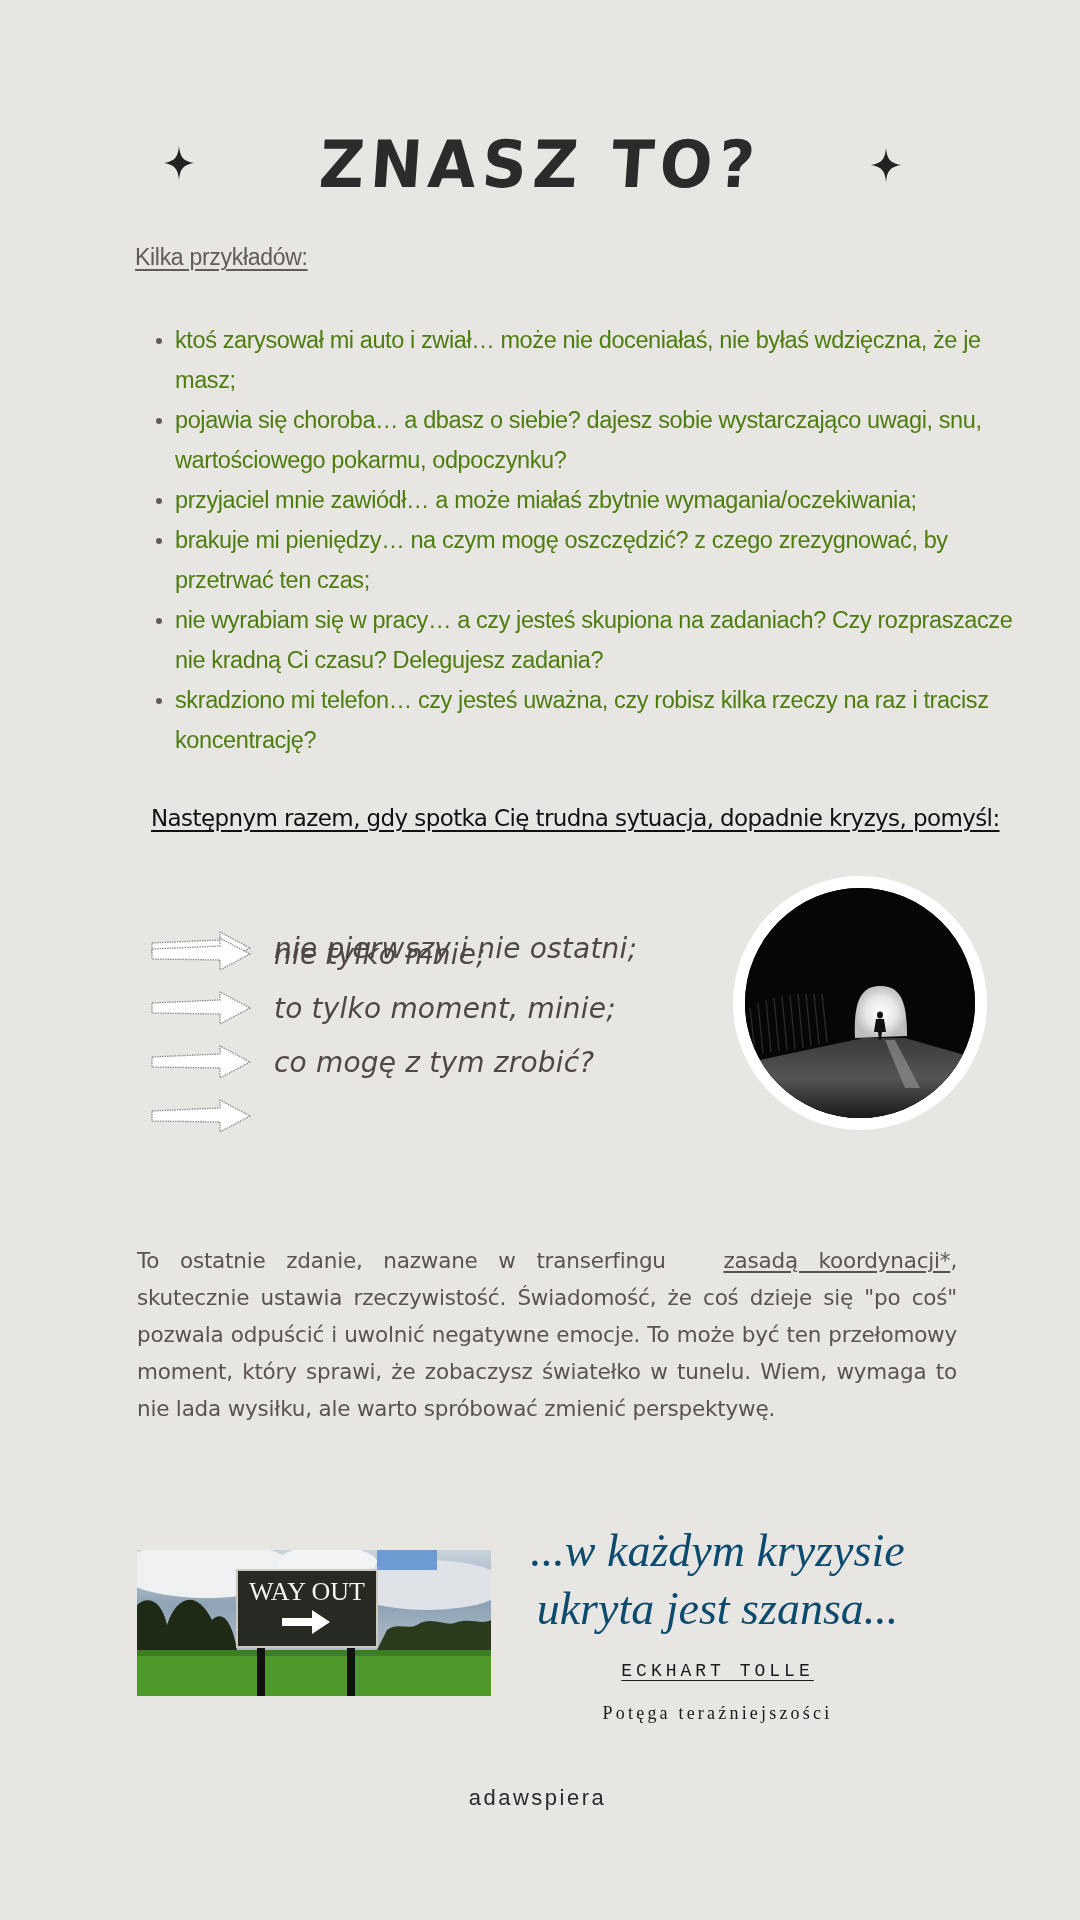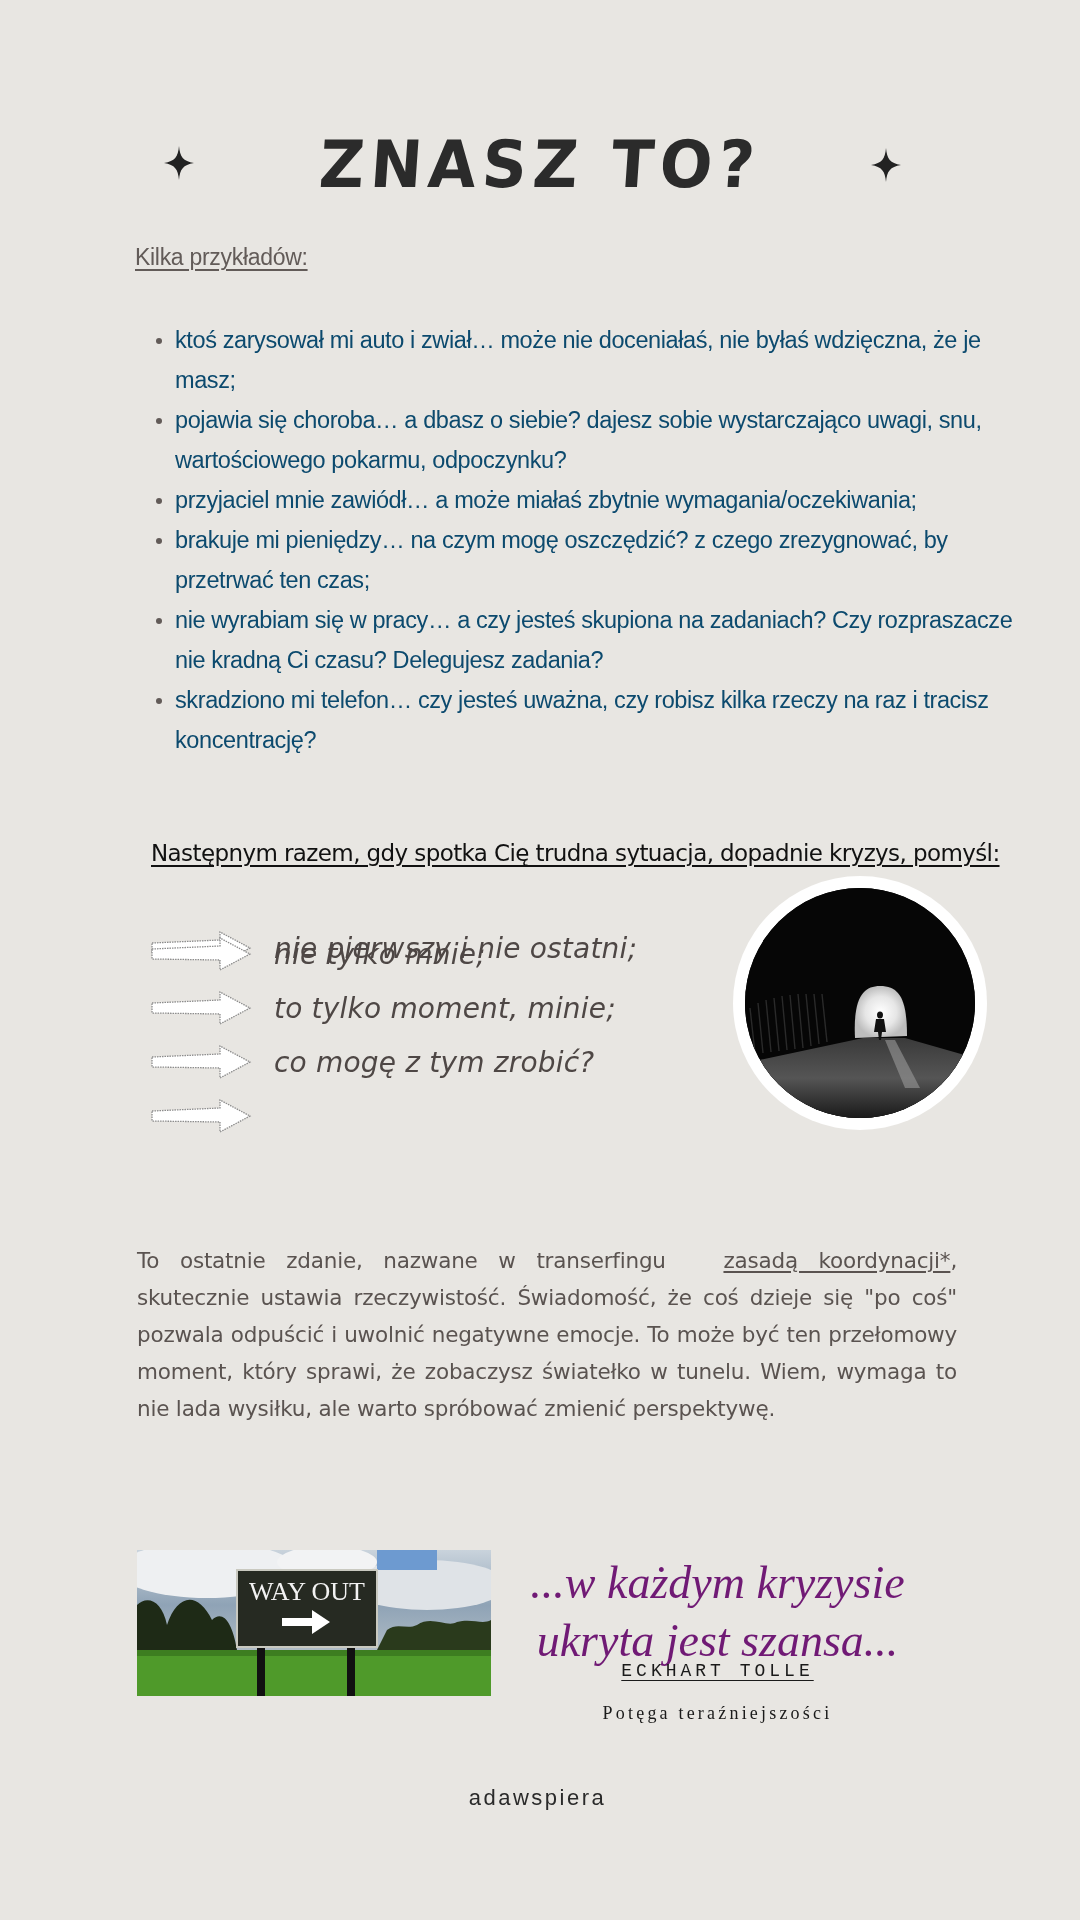--- a/index.html
+++ b/index.html
@@ -6,40 +6,40 @@
   body{width:1080px;height:1920px;background:#e8e6e2;position:relative;overflow:hidden;
        font-family:"Liberation Sans",sans-serif;color:#5f5855;}
   .abs{position:absolute;}
   .title{left:0;width:1080px;top:128px;text-align:center;font-family:"DejaVu Sans",sans-serif;
          font-size:62px;font-weight:bold;color:#2b2b2b;letter-spacing:6px;transform:skewX(-4deg) scaleY(1.05);}
   .star{width:30px;height:34px;}
   .star svg{width:100%;height:100%;display:block;}
   .examples-label{left:135px;top:244px;font-size:23px;text-decoration:underline;text-underline-offset:4px;
                   color:#625b58;font-family:"Liberation Sans Narrow","Liberation Sans",sans-serif;letter-spacing:-0.3px;}
   .bullets{left:135px;top:320px;width:840px;margin:0;padding:0 0 0 40px;list-style:none;}
-  .bullets li{position:relative;font-size:23.5px;line-height:40px;color:#0c4a6e;letter-spacing:-0.4px;}
+  .bullets li{position:relative;font-size:23.5px;line-height:40px;color:#4d7c0f;letter-spacing:-0.4px;}
   .bullets li::before{content:"";position:absolute;left:-19px;top:18px;width:6px;height:6px;border-radius:50%;background:#625b58;}
   .next-heading{left:151px;top:805px;width:850px;font-size:23px;color:#111;text-decoration:underline;
-                text-underline-offset:4px;font-family:"DejaVu Sans",sans-serif;letter-spacing:-0.6px;white-space:nowrap;margin-top:35px;}
+                text-underline-offset:4px;font-family:"DejaVu Sans",sans-serif;letter-spacing:-0.6px;white-space:nowrap;}
   .thought{left:150px;width:600px;height:40px;display:flex;align-items:center;}
   .thought .arrow{width:102px;height:36px;flex:none;}
   .thought .arrow svg{width:100%;height:100%;display:block;}
   .thought .txt{margin-left:22px;font-size:28px;color:#4e4745;font-family:"DejaVu Sans",sans-serif;
                 font-style:italic;letter-spacing:0.2px;white-space:nowrap;}
   .tunnel-glow{left:733px;top:876px;width:254px;height:254px;border-radius:50%;
                background:radial-gradient(circle,#ffffff 78%,rgba(255,255,255,0) 100%);}
   .tunnel{left:745px;top:888px;width:230px;height:230px;border-radius:50%;overflow:hidden;background:#050505;}
   .tunnel svg{width:100%;height:100%;display:block;}
   .paragraph{left:137px;top:1242px;width:820px;font-size:21.5px;line-height:37px;color:#5a5350;
              text-align:justify;font-family:"DejaVu Sans",sans-serif;letter-spacing:-0.2px;}
   .paragraph .link{text-decoration:underline;text-underline-offset:3px;margin-left:37px;}
   .wayout{left:137px;top:1550px;width:354px;height:146px;overflow:hidden;}
   .wayout svg{width:100%;height:100%;display:block;}
   .quote{left:505px;width:425px;text-align:center;font-family:"Liberation Serif",serif;font-style:italic;
-         font-size:46px;color:#701a75;line-height:58px;top:1522px;margin-top:32px;}
+         font-size:46px;color:#0c4a6e;line-height:58px;top:1522px;}
   .author{left:505px;width:425px;top:1660px;text-align:center;font-family:"Liberation Serif",serif;
           font-size:18px;letter-spacing:4px;color:#1a1a1a;}
   .author span{text-decoration:underline;text-underline-offset:4px;font-family:Liberation Mono, monospace;}
   .book{left:505px;width:425px;top:1703px;text-align:center;font-family:"Liberation Serif",serif;
         font-size:18px;letter-spacing:3.2px;color:#1a1a1a;}
   .signature{left:0;width:1075px;top:1785px;text-align:center;font-size:22px;letter-spacing:2.5px;color:#2a2a2a;
              font-family:Liberation Sans, sans-serif;font-weight:300;}
 </style>
 </head>
 <body>

